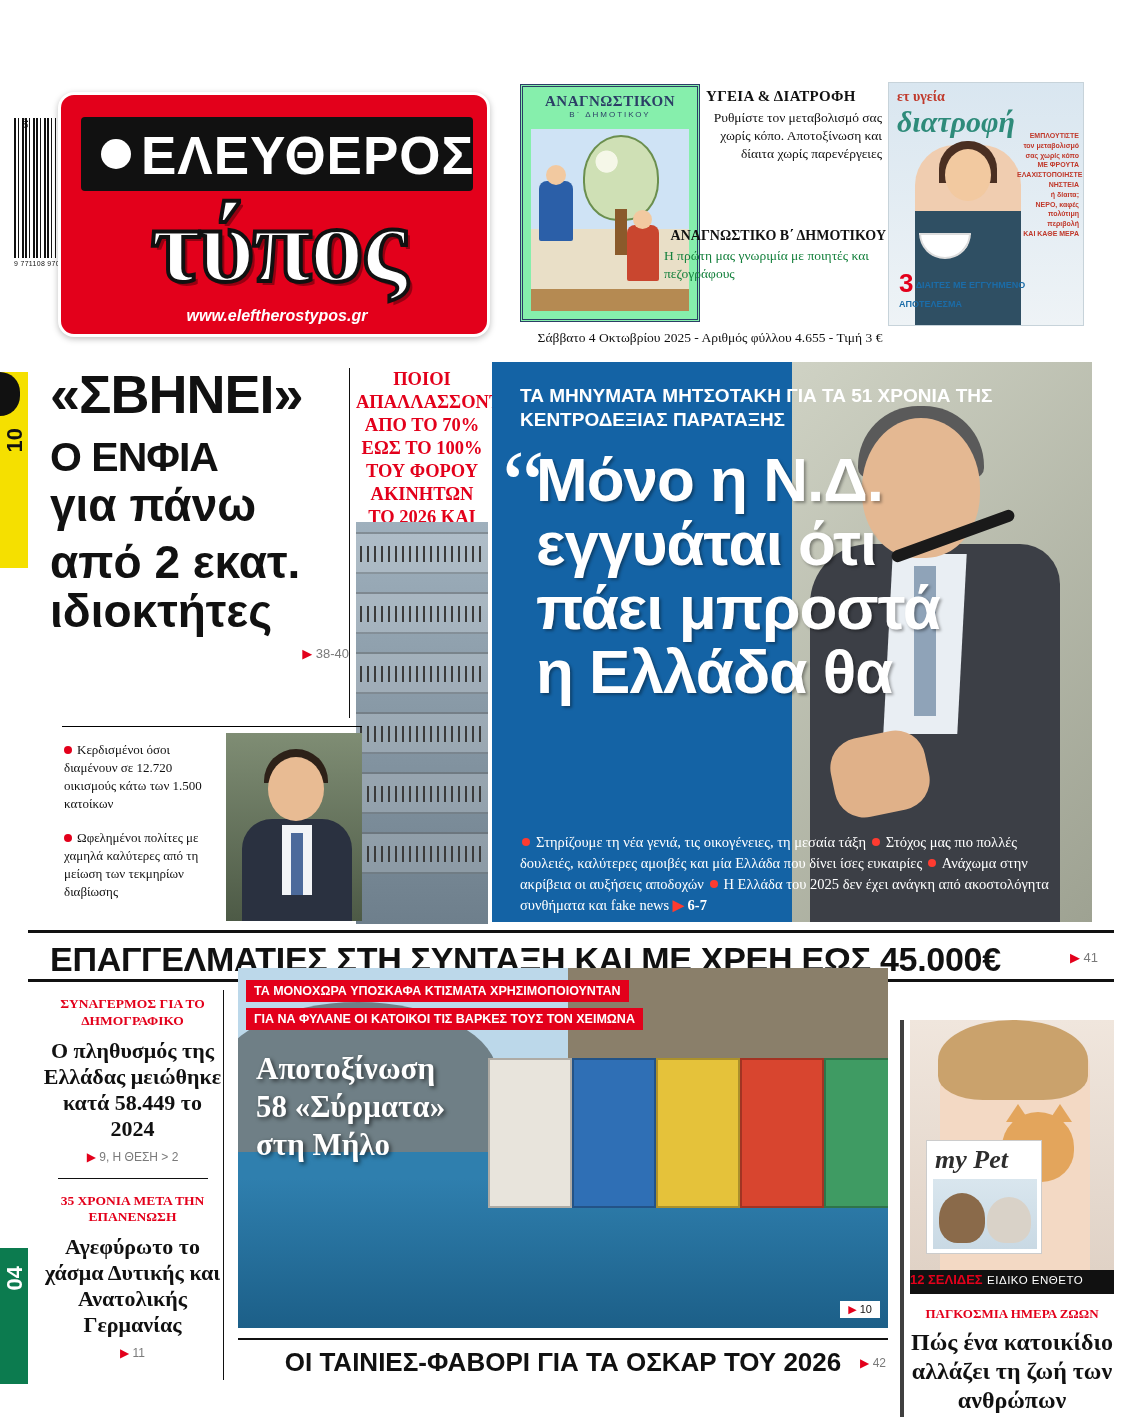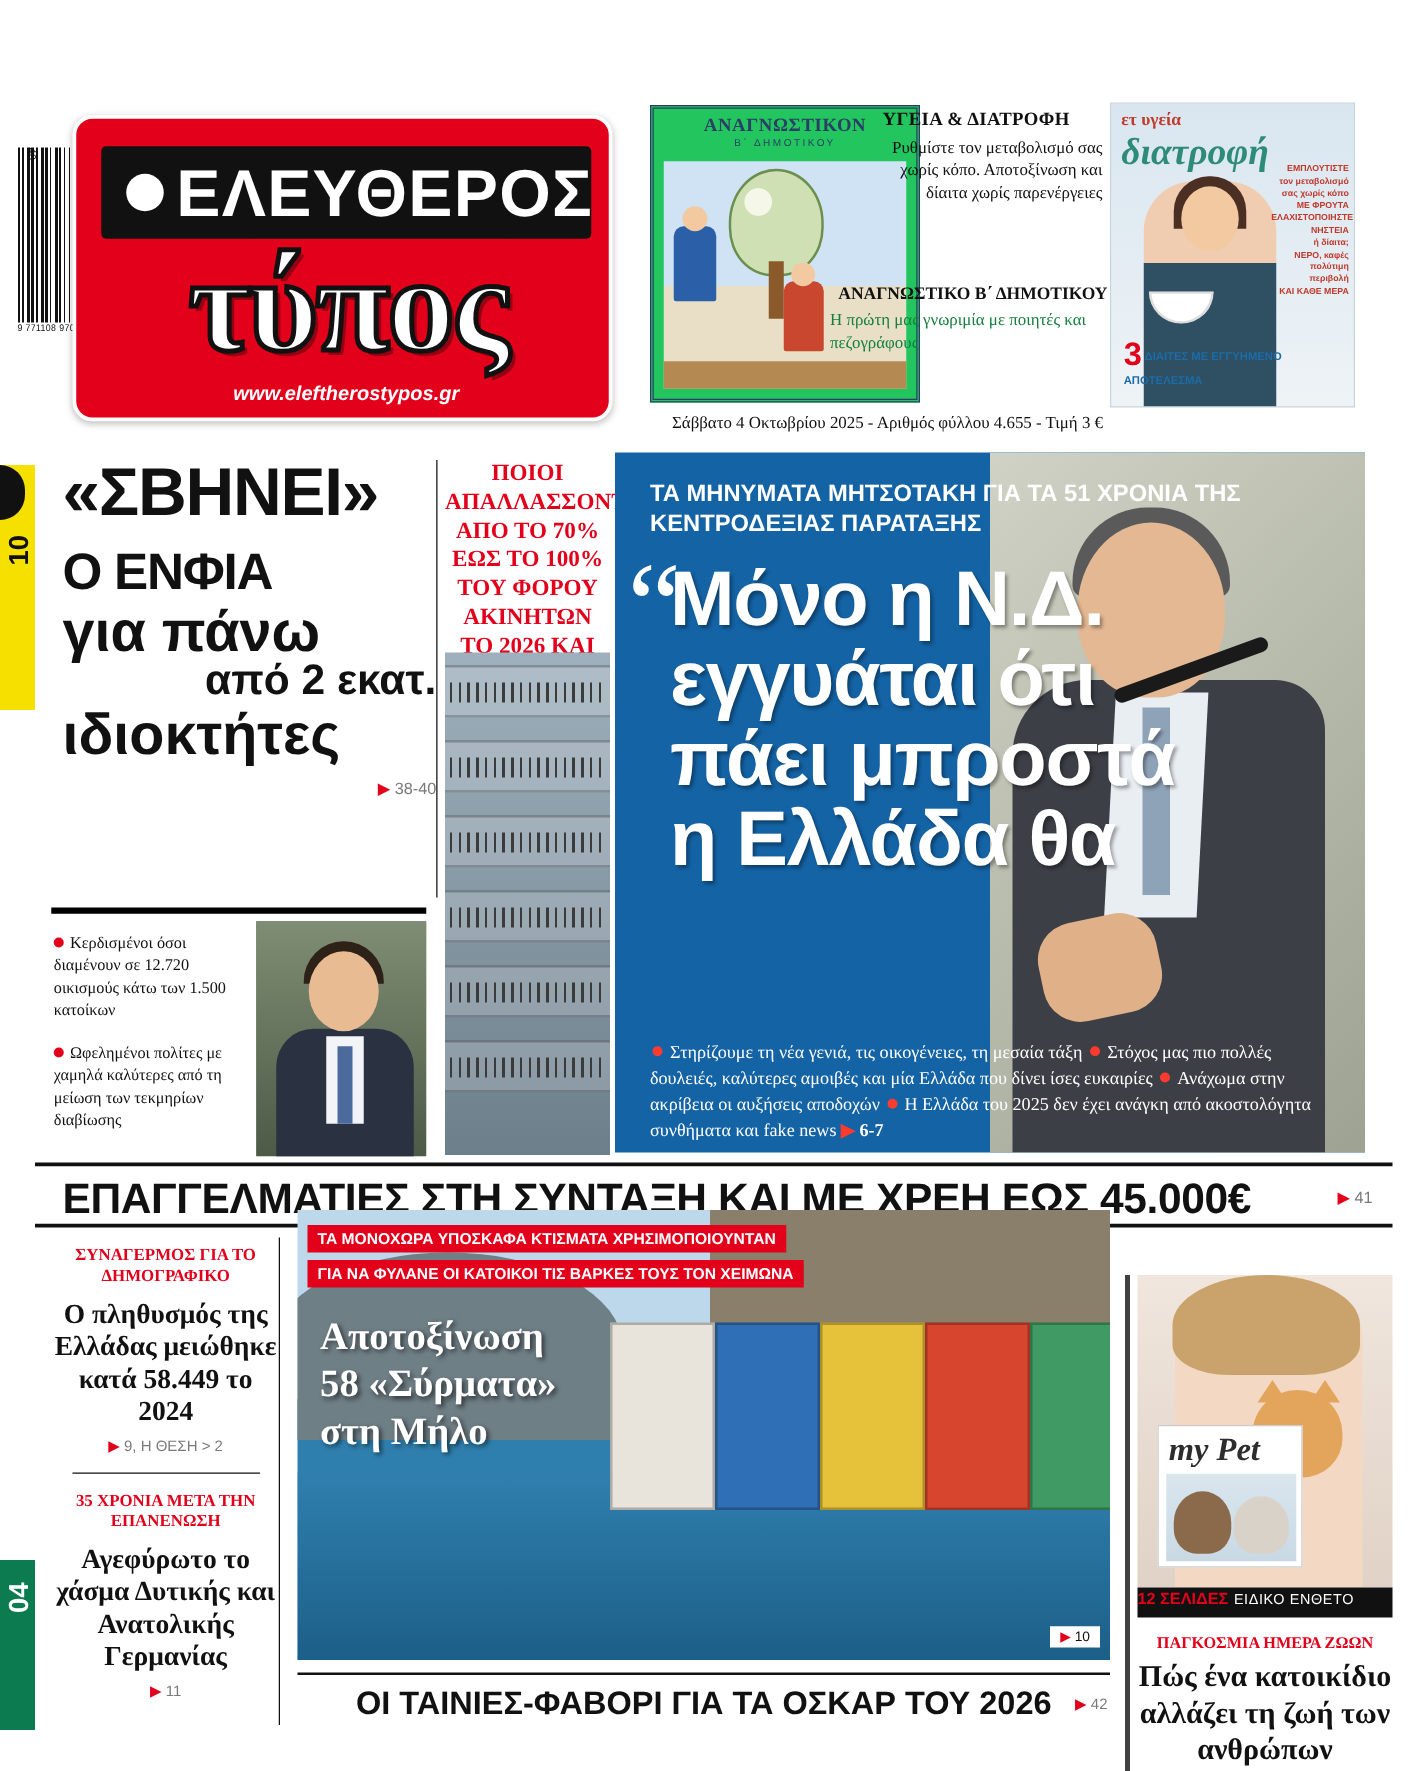--- a/index.html
+++ b/index.html
@@ -27,22 +27,22 @@
   .mh-dot { position:absolute; left: 40px; top: 44px; width: 30px; height: 30px; background:#fff; border-radius: 50%; }
   .mh-el { position:absolute; left: 80px; top: 30px; color:#fff; font-size: 53px; font-weight: bold;
      letter-spacing: 1px; font-family: "Liberation Sans", sans-serif; }
   .mh-typos { position:absolute; left: 22px; top: 96px; width: 390px; text-align:center;
      font-family: "Liberation Serif", serif; font-weight: bold; font-size: 108px; color:#fff;
      -webkit-text-stroke: 4px #111; letter-spacing: -2px; line-height: 1; text-shadow: 4px 4px 0 rgba(0,0,0,.35); }
   .mh-url { position:absolute; left: 0; top: 212px; width: 432px; text-align:center; color:#fff;
      font-size: 16px; font-weight: bold; font-style: italic; }
 
   
-  .promo-book { position:absolute; left: 520px; top: 84px; width: 216px; height: 238px;
-     border: 3px double #2b3e66; background: #22c55e; overflow:hidden; }
+  .promo-book { position:absolute; left: 520px; top: 84px; width: 180px; height: 238px;
+     border: 3px double #2b3e66; background: #86efac; overflow:hidden; }
   .pb-title { text-align:center; font-family:"Liberation Serif", serif; font-weight:bold; font-size: 15px;
      color:#2b3e66; letter-spacing: .5px; padding-top: 6px; }
   .pb-sub { text-align:center; font-size:8px; color:#2b3e66; letter-spacing:2px; }
   .pb-art { position:absolute; left: 8px; top: 42px; right: 8px; bottom: 8px; background:
       linear-gradient(#cfe3f5 0 55%, #e9dfc7 55% 100%); }
   .pb-tree { position:absolute; left: 52px; top: 6px; width: 76px; height: 86px; border-radius: 50% 50% 45% 45%;
      background: radial-gradient(circle at 30% 30%, #f5f7e8 0 14%, #cfe0b5 15% 100%); border:2px solid #6b8f4e; }
   .pb-trunk { position:absolute; left: 84px; top: 80px; width: 12px; height: 46px; background:#8a5a2b; }
   .pb-kid1 { position:absolute; left: 8px; top: 52px; width: 34px; height: 60px; background:#2b5fa8; border-radius: 8px 8px 2px 2px; }
   .pb-kid1 b { position:absolute; left:7px; top:-16px; width:20px; height:20px; border-radius:50%; background:#f2c9a0; display:block; }
@@ -86,21 +86,21 @@
   .edge-green { position:absolute; left: 0; top: 1248px; width: 28px; height: 136px; background:#0c7b4f; }
   .edge-green span { writing-mode: vertical-rl; transform: rotate(180deg); display:block; font-weight:bold;
      font-size: 22px; color:#fff; margin: 18px 0 0 2px; }
 
   
   .lead-left { position:absolute; left: 50px; top: 368px; width: 300px; height: 350px; border-right: 1px solid #111; }
   .lead-left h1 { font-family:"Liberation Sans", sans-serif; font-weight:bold; color:#111; line-height: .98; }
   .ll-1 { font-size: 54px; letter-spacing:-1px; }
   .ll-2 { font-size: 41px; letter-spacing:-1px; margin-top: 16px;}
   .ll-3 { font-size: 46px; margin-top: 6px;}
-  .ll-4 { font-size: 34px; margin-top: 0; text-align: right;}
+  .ll-4 { font-size: 46px; margin-top: 12px;}
   .ll-5 { font-size: 46px; margin-top: 4px;}
   .ll-ref { margin-top: 12px; text-align:right; font-size: 13px; color:#7a7a7a; }
   .ll-ref .arrow { color:#e3001b; }
 
   
   .narrow-col { position:absolute; left: 356px; top: 362px; width: 132px; height: 560px; }
   .nc-text { text-align:center; color:#e3001b; font-weight:bold; font-family:"Liberation Serif", serif;
      font-size: 18.5px; line-height: 1.24; padding-top: 6px; }
   .nc-photo { position:absolute; left: 0; top: 160px; width: 132px; height: 402px; overflow:hidden;
      background: linear-gradient(#9fb0bd, #6e7f8c); }
@@ -127,21 +127,21 @@
   .blue-head { position:absolute; left: 44px; top: 86px; width: 520px; color:#fff; font-weight:bold;
      font-family:"Liberation Sans", sans-serif; font-size: 62px; line-height: 1.03; letter-spacing:-1px;
      text-shadow: 2px 2px 3px rgba(0,0,0,.35); }
   .blue-bullets { position:absolute; left: 28px; top: 470px; width: 552px; color:#fff;
      font-family:"Liberation Serif", serif; font-size: 14.5px; line-height: 1.45; }
   .bdot { display:inline-block; width: 8px; height: 8px; border-radius:50%; background:#ff3b30; margin: 0 6px 1px 2px; }
   .bl-ref { color:#fff; font-weight:bold; }
   .bl-ref .arrow { color:#ff3b30; }
 
   
-  .sub-left { position:absolute; left: 41px; top: 726px; width: 300px; height: 196px; border-top:5px solid #000000; }
+  .sub-left { position:absolute; left: 62px; top: 726px; width: 300px; height: 196px; border-top:1px solid #000000; }
   .sl-photo { position:absolute; right: 0; top: 6px; width: 136px; height: 188px; overflow:hidden; background: #5d6b56; }
   .slp-bg { position:absolute; inset:0; background: linear-gradient(#7f8d74,#4d5a46); }
   .slp-head { position:absolute; left: 42px; top: 24px; width: 56px; height: 64px; border-radius: 50%; background:#e8bb93; }
   .slp-hair { position:absolute; left: 38px; top: 16px; width: 64px; height: 34px; border-radius: 32px 32px 0 0; background:#2d2118; }
   .slp-body { position:absolute; left: 16px; top: 86px; width: 110px; height: 104px; background:#2a3140; border-radius: 30px 30px 0 0; }
   .slp-shirt { position:absolute; left: 56px; top: 92px; width: 30px; height: 70px; background:#f2f4f7; }
   .slp-tie { position:absolute; left: 65px; top: 100px; width: 12px; height: 62px; background:#4c6a9b; }
   .sl-bullets { position:absolute; left: 2px; top: 14px; width: 158px; font-family:"Liberation Serif", serif;
      font-size: 13px; color:#111; line-height: 1.38; }
   .sl-bullets p { margin-bottom: 16px; }

